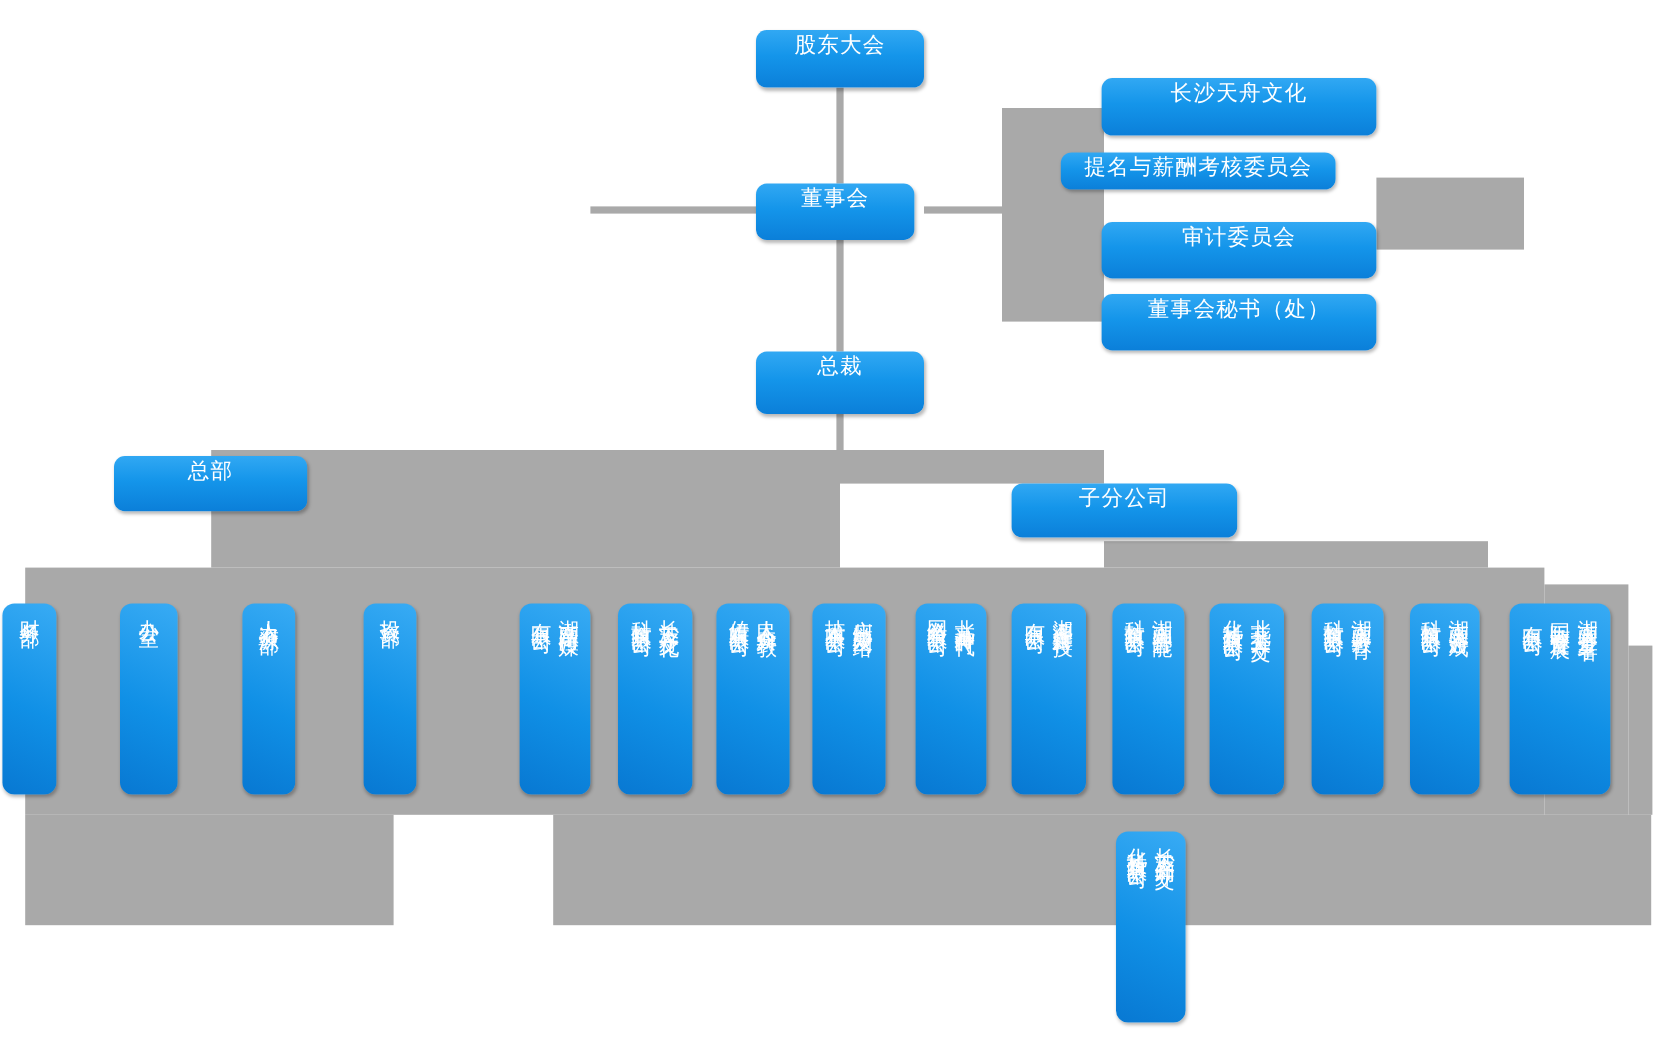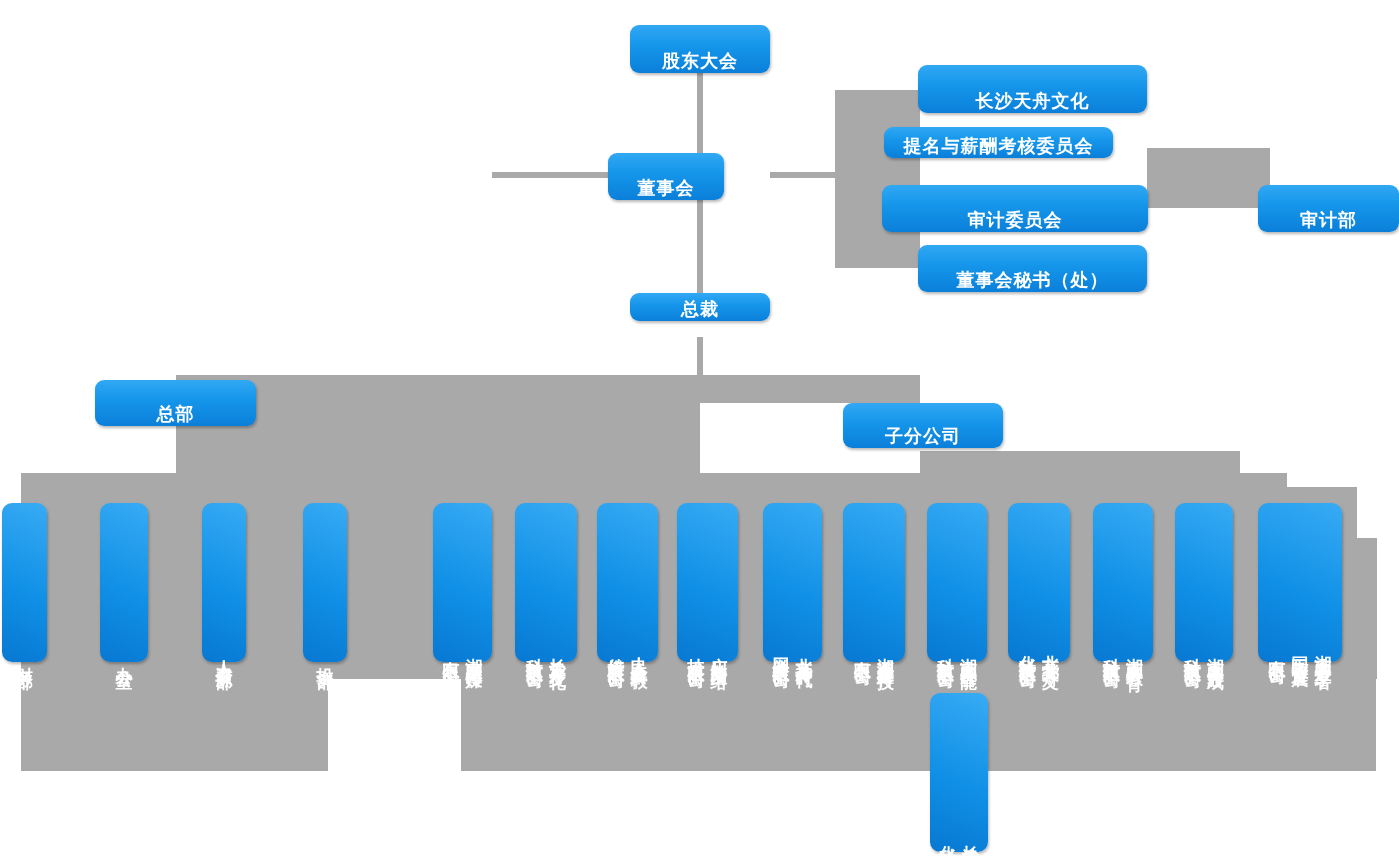--- a/index.html
+++ b/index.html
@@ -4,23 +4,22 @@
 <style>
   html,body{margin:0;padding:0;background:#ffffff;}
   body{
     width:1399px;height:866px;position:relative;overflow:hidden;
     font-family:"Liberation Sans","DejaVu Sans",sans-serif;
   }
   .stage{position:absolute;left:0;top:0;width:1399px;height:866px;}
   .conn{position:absolute;background:#a9a9a9;z-index:1;}
   .hnode,.vnode{
     position:absolute;z-index:2;color:#ffffff;
-    display:flex;align-items:flex-end;justify-content:center;
+    display:flex;align-items:flex-start;justify-content:center;
     box-shadow:1px 2px 3px rgba(0,0,0,0.28);
-    font-weight:bold;
   }
   .hnode{
     border-radius:9px;font-size:18px;letter-spacing:1px;
     background:linear-gradient(180deg,#31a8f3 0%,#1495ea 45%,#0b7fd9 100%);
   }
   .vnode{
     border-radius:10px;
     background:linear-gradient(205deg,#38abf4 0%,#1090e6 55%,#0878d2 100%);
   }
   .vtext{
@@ -45,47 +44,44 @@
   <div class="conn" style="left:920px;top:451px;width:320px;height:22px"></div>
   <div class="conn" style="left:21px;top:473px;width:1266px;height:206px"></div>
   <div class="conn" style="left:1287px;top:487px;width:70px;height:192px"></div>
   <div class="conn" style="left:1357px;top:538px;width:20px;height:141px"></div>
   <div class="conn" style="left:21px;top:679px;width:307px;height:92px"></div>
   <div class="conn" style="left:461px;top:679px;width:915px;height:92px"></div>
 
   <div class="hnode" style="left:630px;top:25px;width:140px;height:48px">
       <span>股东大会</span>
     </div>
-  <div class="hnode" style="left:608px;top:153px;width:116px;height:47px">
+  <div class="hnode" style="left:630px;top:153px;width:132px;height:47px">
       <span>董事会</span>
     </div>
-  <div class="hnode" style="left:630px;top:293px;width:140px;height:28px">
+  <div class="hnode" style="left:630px;top:293px;width:140px;height:52px">
       <span>总裁</span>
     </div>
 
   <div class="hnode" style="left:918px;top:65px;width:229px;height:48px">
       <span>长沙天舟文化</span>
     </div>
   <div class="hnode" style="left:884px;top:127px;width:229px;height:31px">
       <span>提名与薪酬考核委员会</span>
     </div>
-  <div class="hnode" style="left:882px;top:185px;width:266px;height:47px">
+  <div class="hnode" style="left:918px;top:185px;width:229px;height:47px">
       <span>审计委员会</span>
     </div>
   <div class="hnode" style="left:918px;top:245px;width:229px;height:47px">
       <span>董事会秘书（处）</span>
     </div>
-  <div class="hnode" style="left:1258px;top:185px;width:141px;height:47px">
-      <span>审计部</span>
-    </div>
 
   <div class="hnode" style="left:95px;top:380px;width:161px;height:46px">
       <span>总部</span>
     </div>
-  <div class="hnode" style="left:843px;top:403px;width:160px;height:45px">
+  <div class="hnode" style="left:843px;top:403px;width:188px;height:45px">
       <span>子分公司</span>
     </div>
 
   <div class="vnode" style="left:2px;top:503px;width:45px;height:159px">
       <span class="vtext">财务部</span>
     </div>
   <div class="vnode" style="left:100px;top:503px;width:48px;height:159px">
       <span class="vtext">办公室</span>
     </div>
   <div class="vnode" style="left:202px;top:503px;width:44px;height:159px">

